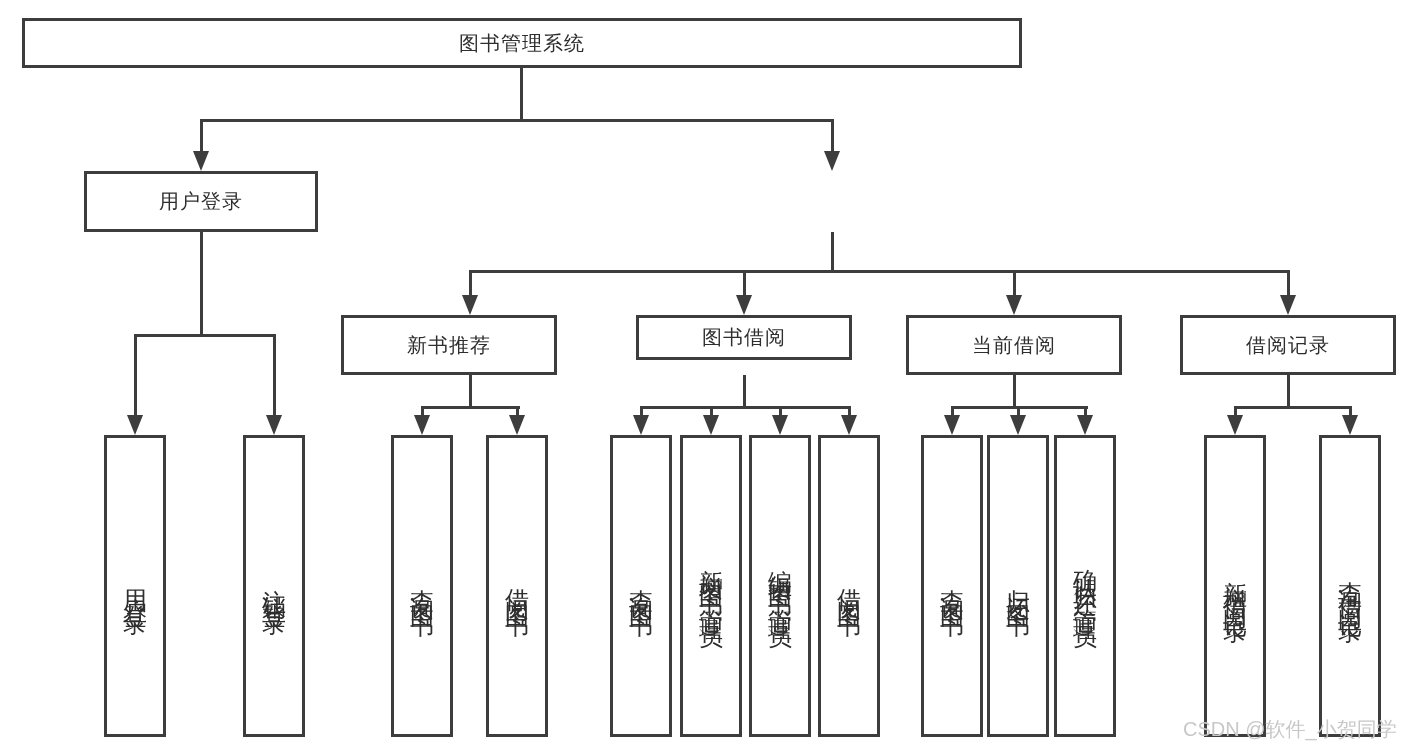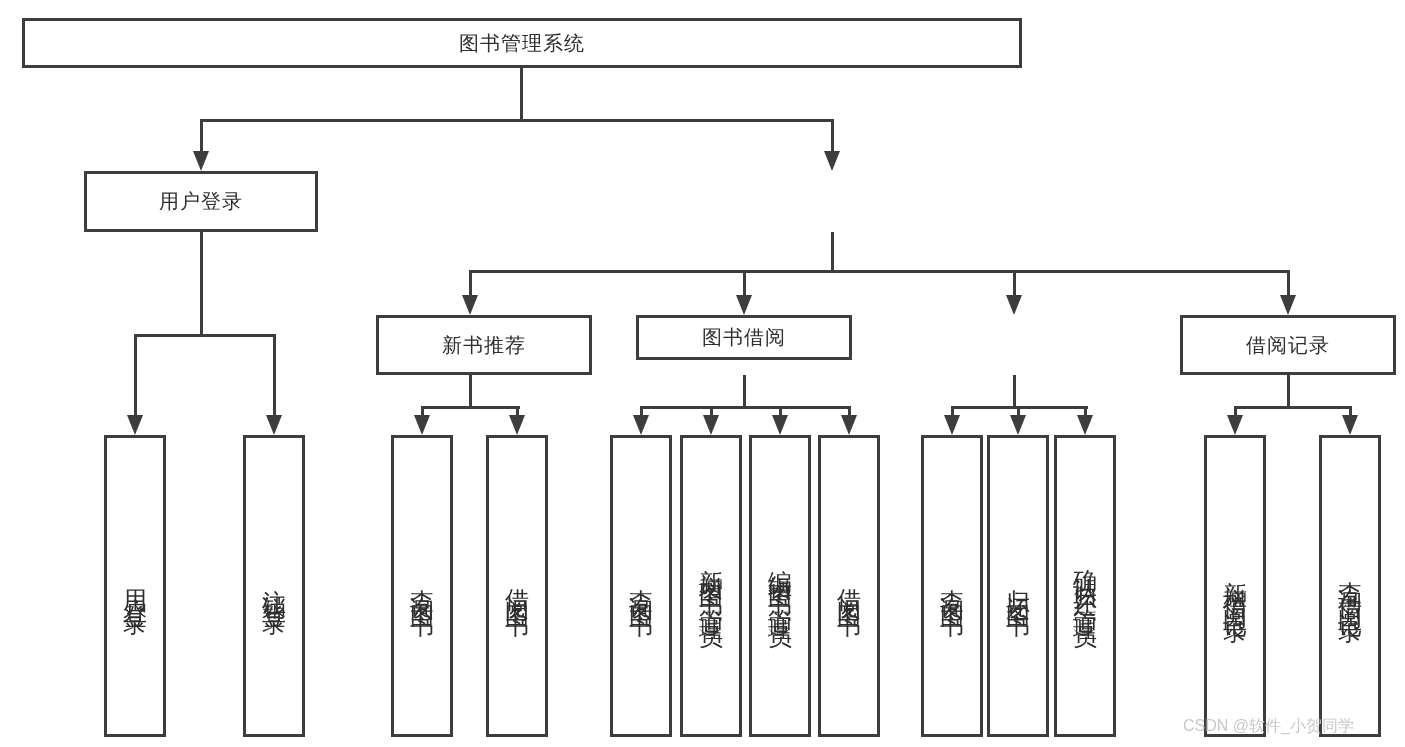--- a/index.html
+++ b/index.html
@@ -40,21 +40,21 @@
   .hline{height:3px;}
   .ahead{
     position:absolute;width:0;height:0;
     border-left:8px solid transparent;
     border-right:8px solid transparent;
     border-top:20px solid var(--line);
   }
   .watermark{
     position:absolute;
     left:1183px;top:716px;
-    font-size:16px;
+    font-size:20px;
     color:var(--wm);
     white-space:nowrap;
     z-index:5;
   }
 </style>
 </head>
 <body>
 
 <div class="canvas">
 
@@ -84,25 +84,28 @@
   <div class="hline" style="left:468.5px;top:270px;width:821px"></div>
   <div class="vline" style="left:468.5px;top:270px;height:26px"></div>
   <div class="ahead" style="left:462px;top:295px"></div>
   <div class="vline" style="left:742.5px;top:270px;height:26px"></div>
   <div class="ahead" style="left:736px;top:295px"></div>
   <div class="vline" style="left:1012.5px;top:270px;height:26px"></div>
   <div class="ahead" style="left:1006px;top:295px"></div>
   <div class="vline" style="left:1286.5px;top:270px;height:26px"></div>
   <div class="ahead" style="left:1280px;top:295px"></div>
 
-  <div class="box" style="left:376px;top:315px;width:216px;height:60px">
+  <div class="box" style="left:341px;top:315px;width:216px;height:60px">
     <span class="hlabel">新书推荐</span>
   </div>
   <div class="box" style="left:636px;top:315px;width:216px;height:45px">
     <span class="hlabel">图书借阅</span>
+  </div>
+  <div class="box" style="left:906px;top:315px;width:216px;height:60px">
+    <span class="hlabel">当前借阅</span>
   </div>
   <div class="box" style="left:1180px;top:315px;width:216px;height:60px">
     <span class="hlabel">借阅记录</span>
   </div>
 
   <div class="vline" style="left:468.5px;top:375px;height:33px"></div>
   <div class="hline" style="left:420.5px;top:406px;width:99px"></div>
   <div class="vline" style="left:420.5px;top:406px;height:11px"></div>
   <div class="ahead" style="left:414px;top:415px"></div>
   <div class="vline" style="left:515.5px;top:406px;height:11px"></div>

